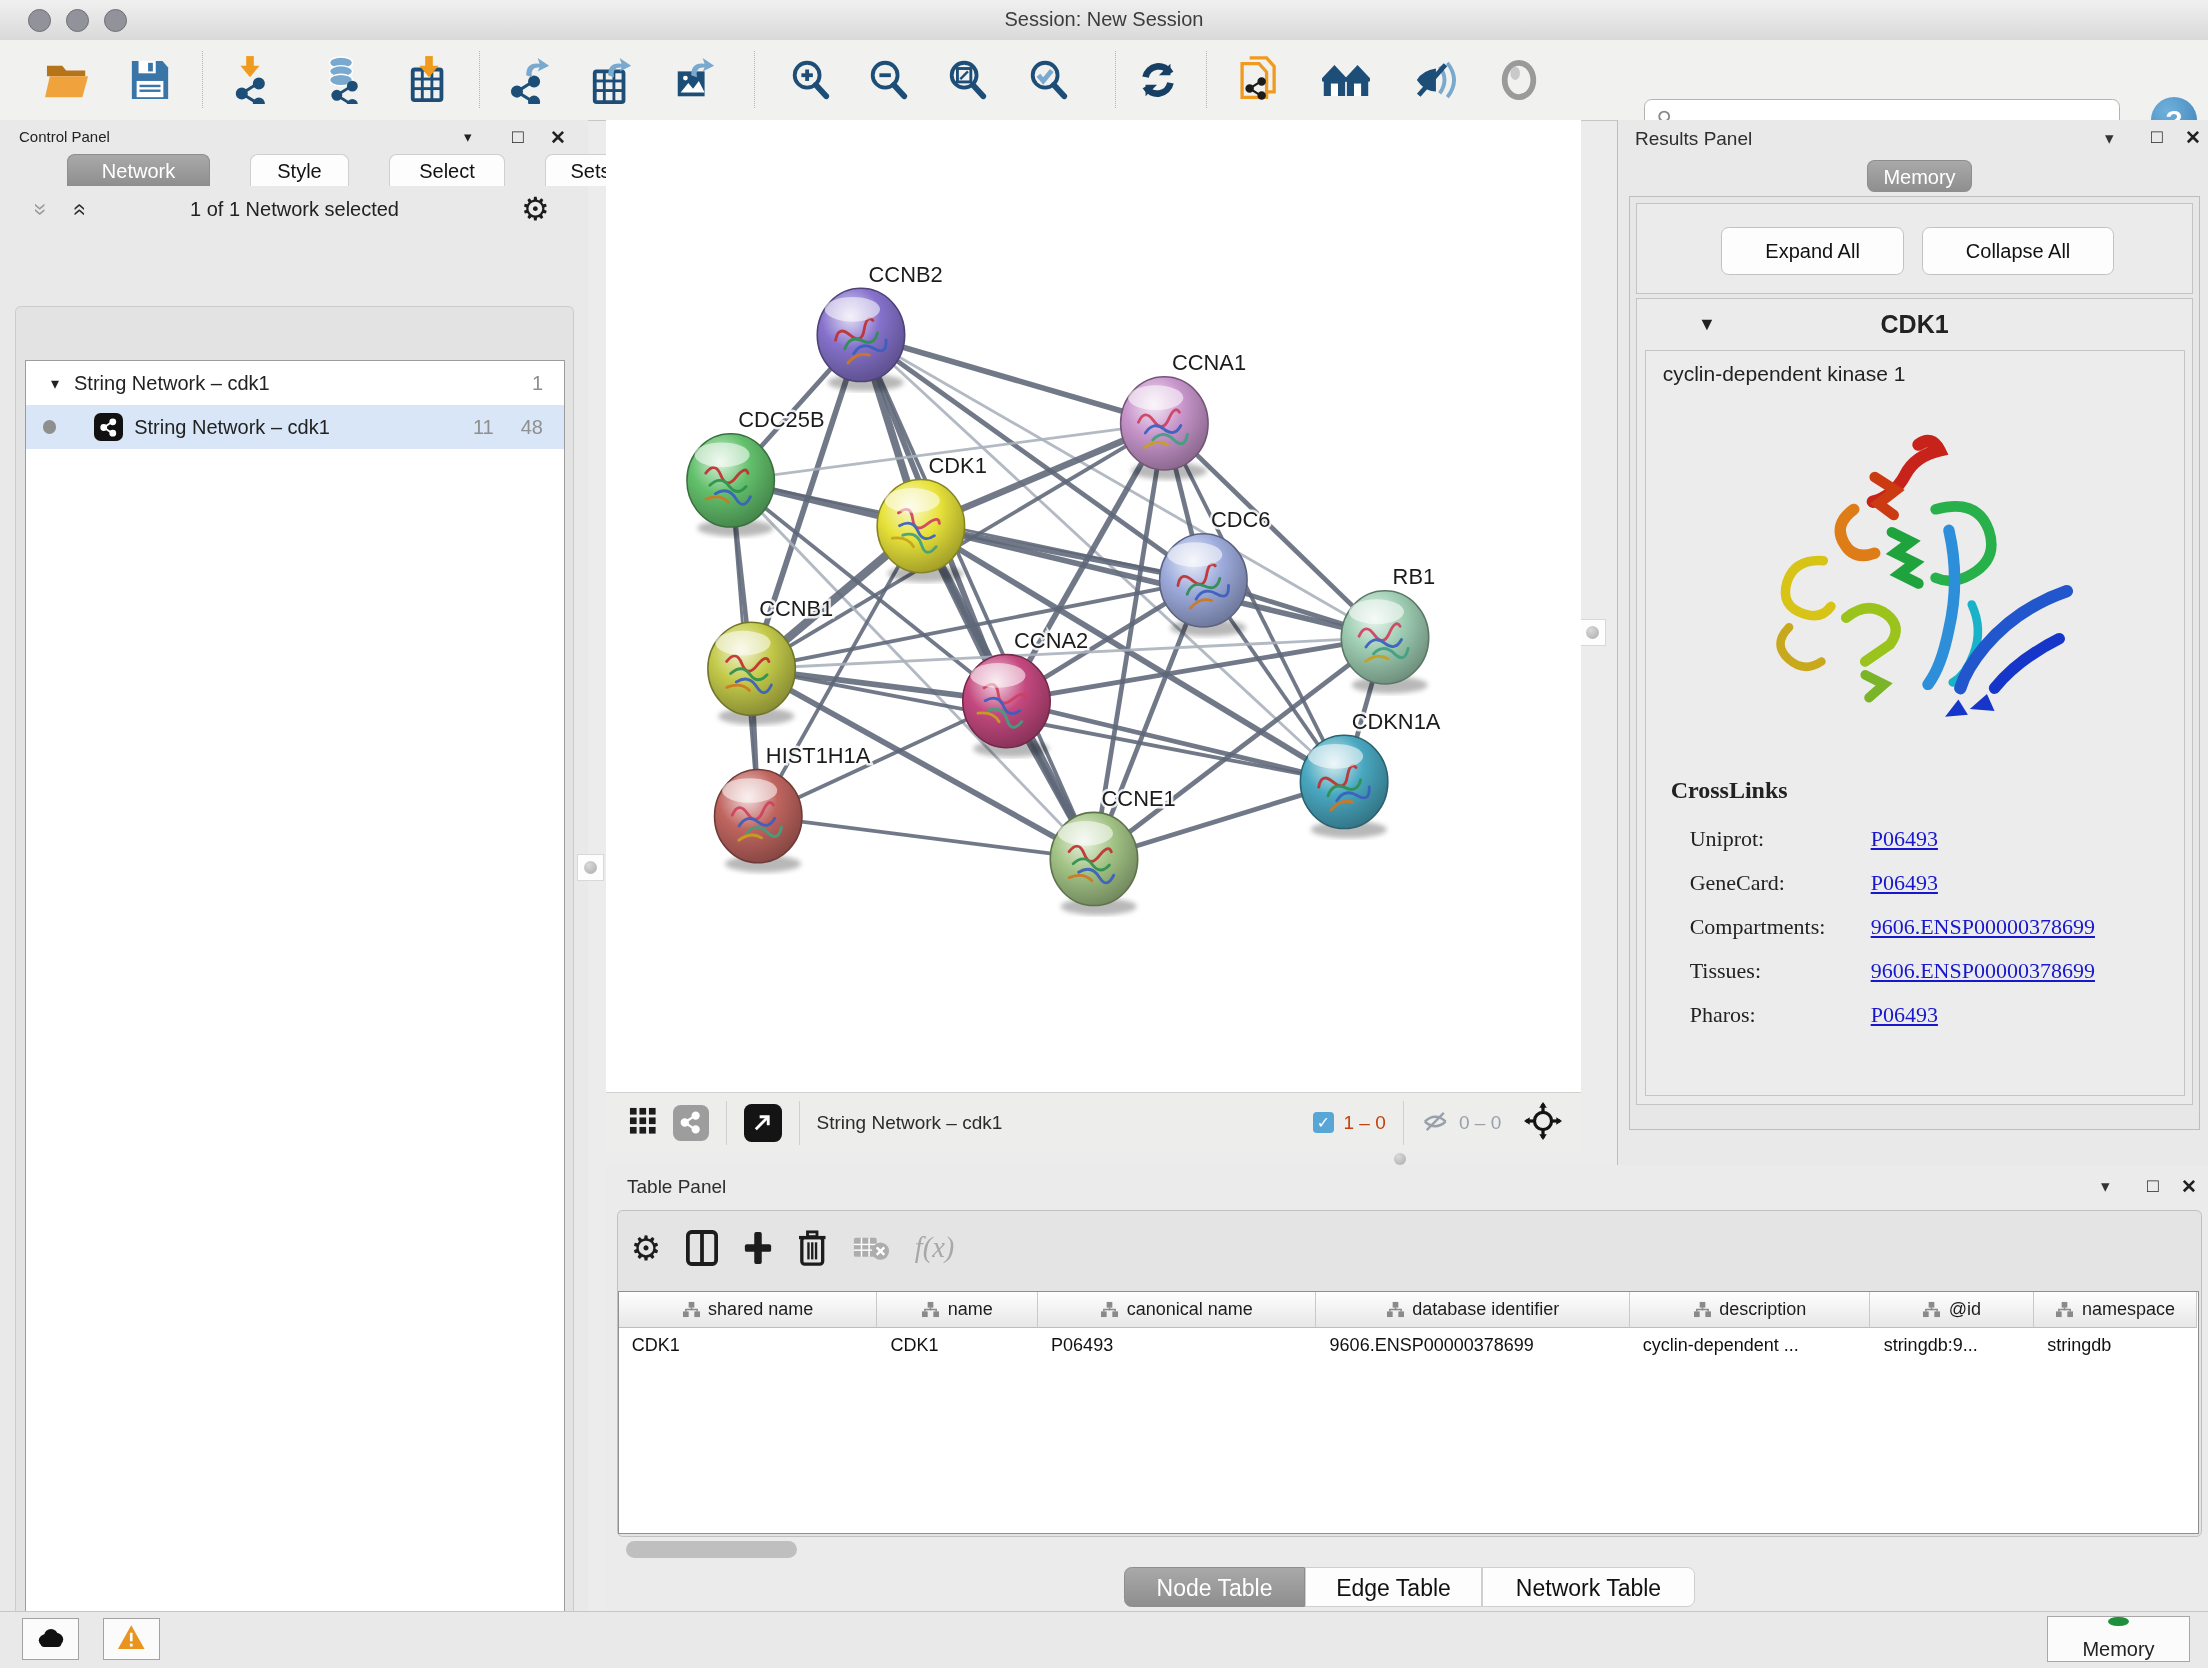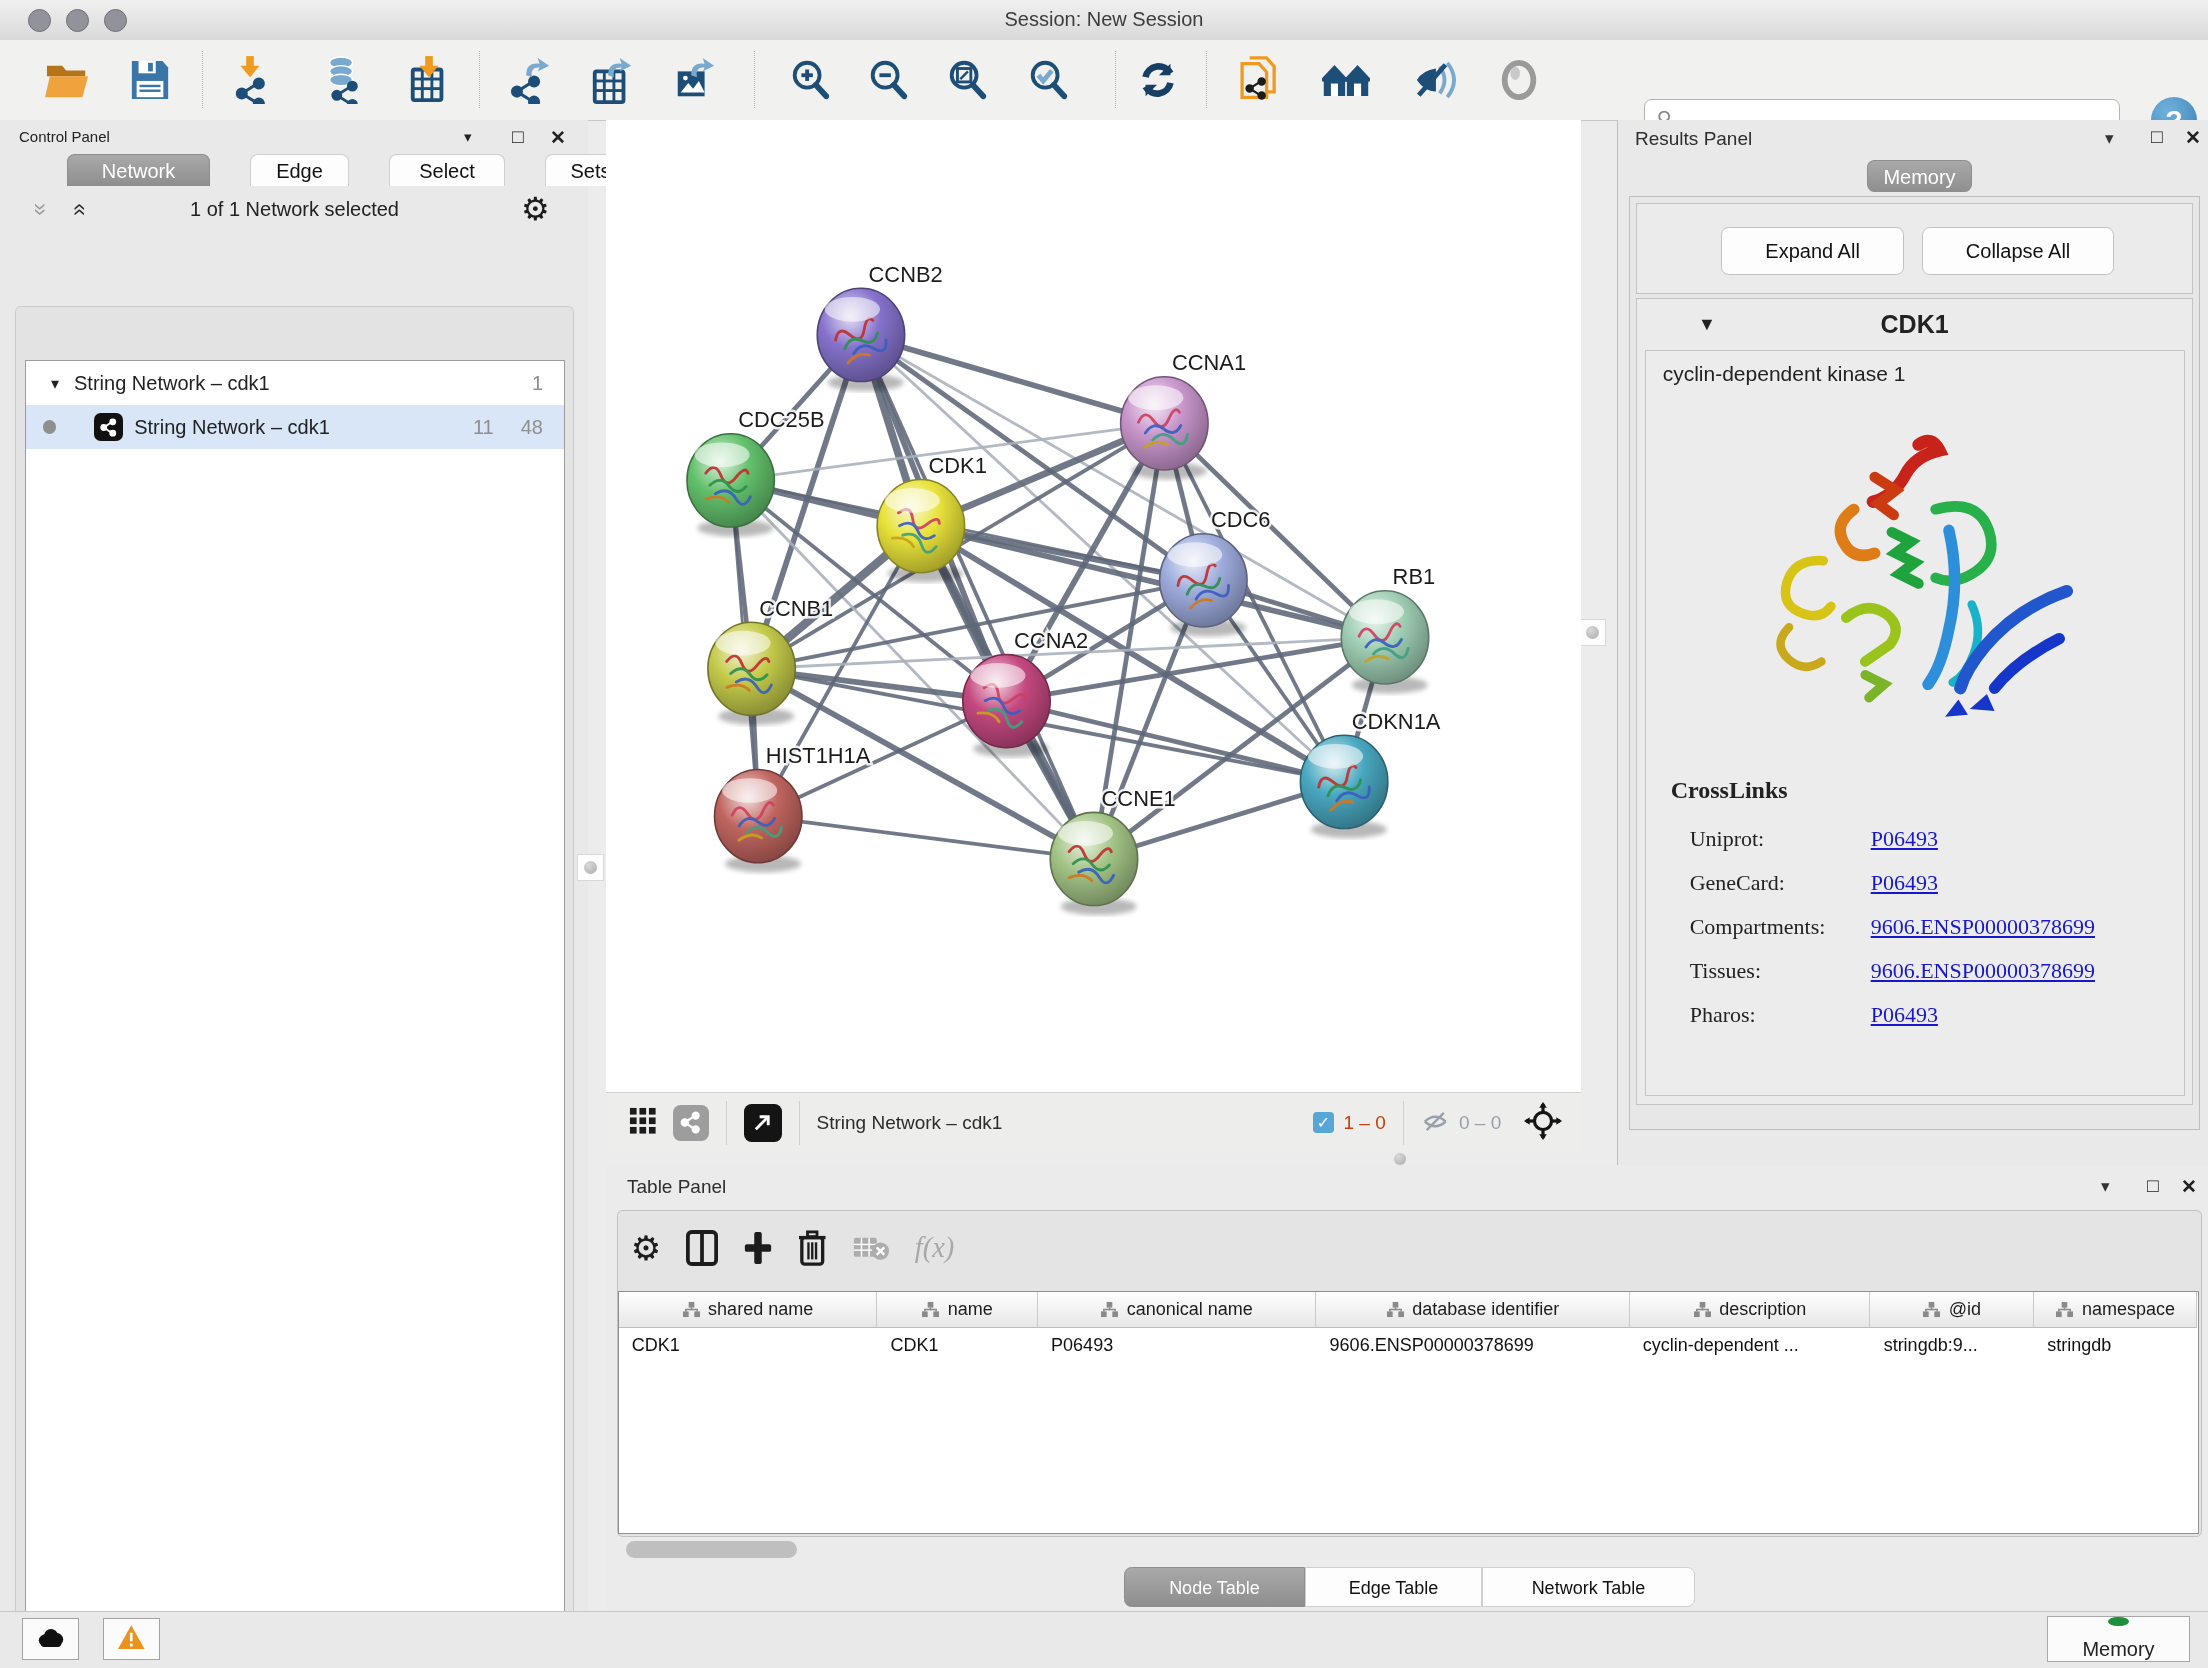--- a/index.html
+++ b/index.html
@@ -68,21 +68,21 @@
     border:1px solid #c0c0c0;border-radius:5.7px;}
   #tp-table{left:0px;top:80px;width:1581px;height:243px;background:#fff;
     border:1.9px solid #8f8f8f;box-sizing:border-box;}
   .th{background:linear-gradient(#fefefe,#e7e7e7);border-right:1px solid #c9c9c9;
     border-bottom:1px solid #bdbdbd;box-sizing:border-box;height:36px;
     display:flex;align-items:center;justify-content:center;gap:7.6px;
     font-size:18px;color:#1d1d1d;overflow:hidden;white-space:nowrap;}
   .td{font-size:18px;color:#111;height:34px;display:flex;align-items:center;
     padding-left:13.3px;box-sizing:border-box;overflow:hidden;white-space:nowrap;}
   #hscroll{left:7.6px;top:249px;width:171px;height:17px;background:#bfbfbf;border-radius:8.6px;}
-  .bottom-tab{height:40px;line-height:40px;text-align:center;font-size:18px;
+  .bottom-tab{height:40px;line-height:40px;text-align:center;font-size:23px;
     background:#fdfdfd;border:1px solid #cfcfcf;color:#111;box-sizing:border-box;}
   .bottom-tab.sel{background:linear-gradient(#a9a9a9,#8e8e8e);color:#fff;border-color:#8e8e8e;}
   
   #footer{left:0;top:1611px;width:2208px;height:57px;background:#e9e9e9;
     border-top:1px solid #c6c6c6;}
   .foot-btn{top:5.7px;width:55px;height:40px;background:#fbfbfb;border:1.9px solid #a2a2a2;
     display:flex;align-items:center;justify-content:center;}
   #memory-btn{top:3.8px;left:2047px;width:141px;height:44px;background:#fbfbfb;
     border:1.9px solid #a8a8a8;display:flex;align-items:center;justify-content:center;gap:11.4px;
     font-size:20px;flex-direction:column;}
@@ -319,21 +319,21 @@
 </div>
 
 <div id="control-panel" class="abs">
   <div class="abs" style="left:19px;top:7.6px" class2="panel-title" style2="">Control Panel</div>
   <div class="abs" style="left:464px;top:7.6px" class2="hdr-btn">▾</div>
   <div class="abs" style="left:512px;top:5.7px;font-size:19px">□</div>
   <div class="abs hdr-x" style="left:550px;top:5.7px">✕</div>
 
   <div id="cp-tabs" class="abs" style="left:67px;top:34px;display:flex;gap:40px;">
       <div class="tab sel" style="width: 143px;">Network</div>
-      <div class="tab" style="width: 99px;">Edge</div>
+      <div class="tab" style="width: 99px;">Style</div>
       <div class="tab" style="width: 116px;">Select</div>
       <div class="tab" style="width: 91px;">Sets</div>
     </div>
 
   <div class="cp-card abs"></div>
 
   <div class="abs" style="left:34px;top:76px;color:#9a9a9a;font-size:23px;transform:rotate(90deg);">»</div>
   <div class="abs" style="left:72px;top:76px;color:#2a2a2a;font-size:23px;transform:rotate(-90deg);">»</div>
   <div class="abs" style="left:114px;top:78px;width:361px;text-align:center;font-size:20px;">1 of 1 Network selected</div>
   <div class="abs" style="left:521px;top:70px;font-size:32px;color:#1c1c1c;">⚙</div>

